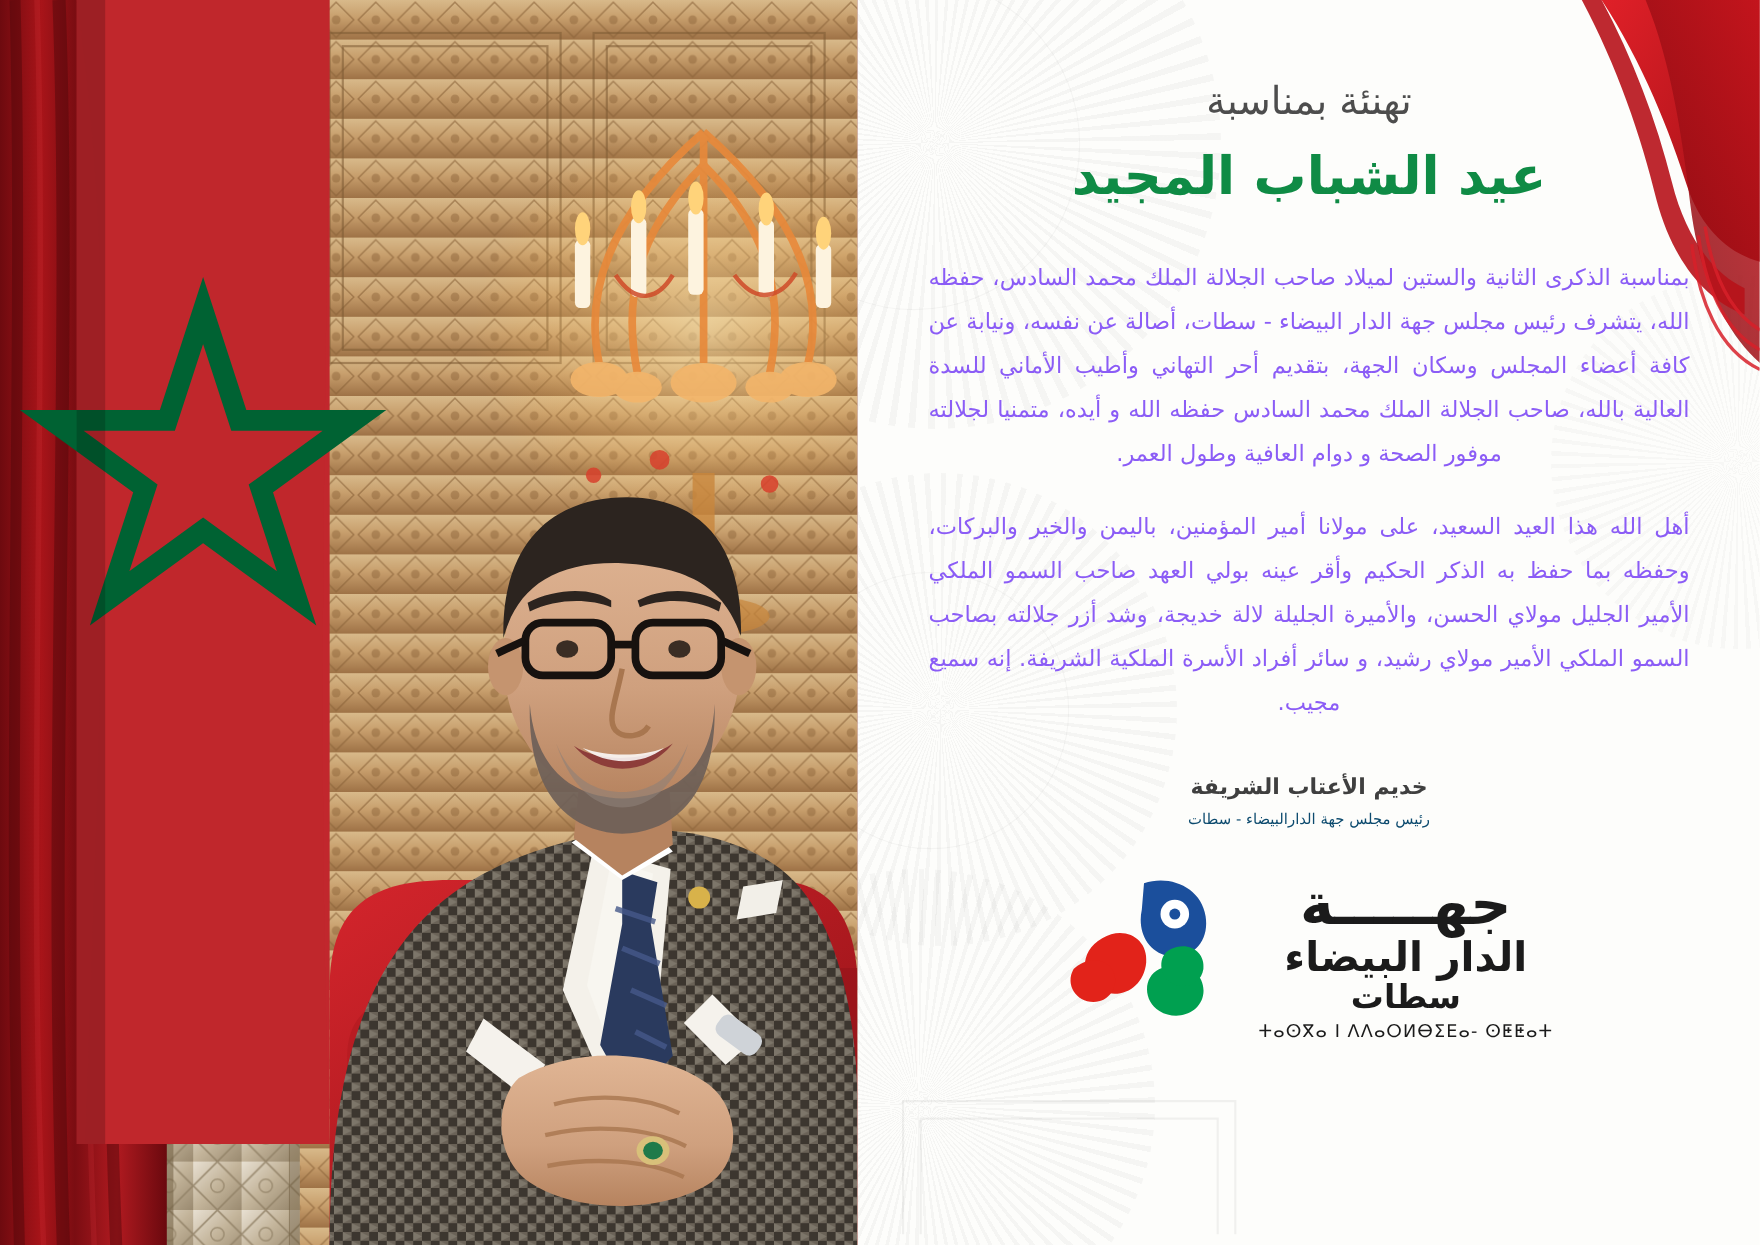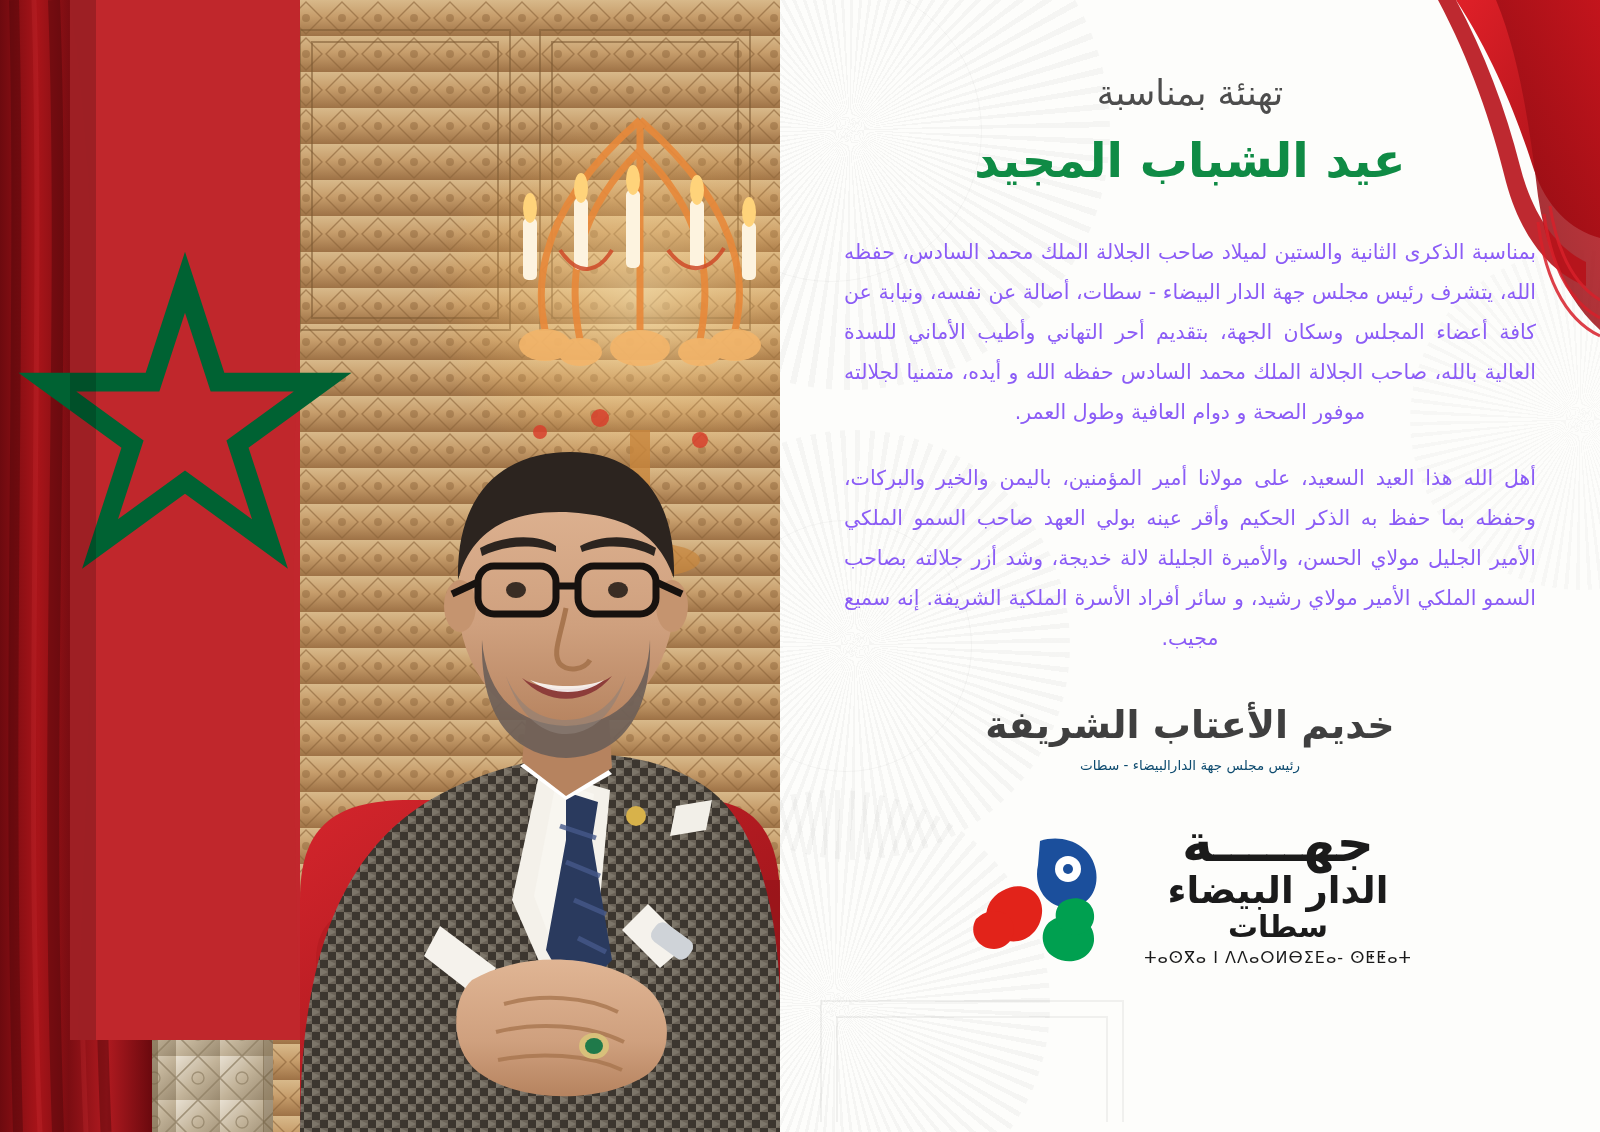--- a/index.html
+++ b/index.html
@@ -114,42 +114,42 @@
     line-height: 1.95;
     color: #8b5cf6;
     text-align: justify;
     text-align-last: center;
     margin: 0 0 26px 0;
     padding: 0 6px;
   }
   .body-text.p2 { margin-bottom: 34px; }
 
   .sig-title {
-    font-size: 38px;
+    font-size: 20px;
     font-weight: bold;
     color: #3f3f3f;
     margin: 44px 0 10px 0;
   }
   .sig-name {
     font-size: 23px;
     color: #3f3f3f;
     margin: 0 0 6px 0;
   }
   .sig-role {
     font-size: 13.5px;
     color: #0c4a6e;
     margin: 0;
   }
 
   
   .logo-block {
     margin-top: 44px;
     display: flex;
     flex-direction: row;
-    align-items: flex-end;
+    align-items: flex-start;
     justify-content: center;
     gap: 26px;
   }
   .logo-words {
     text-align: center;
     line-height: 1.02;
   }
   .logo-w1 {
     font-size: 52px;
     font-weight: bold;

